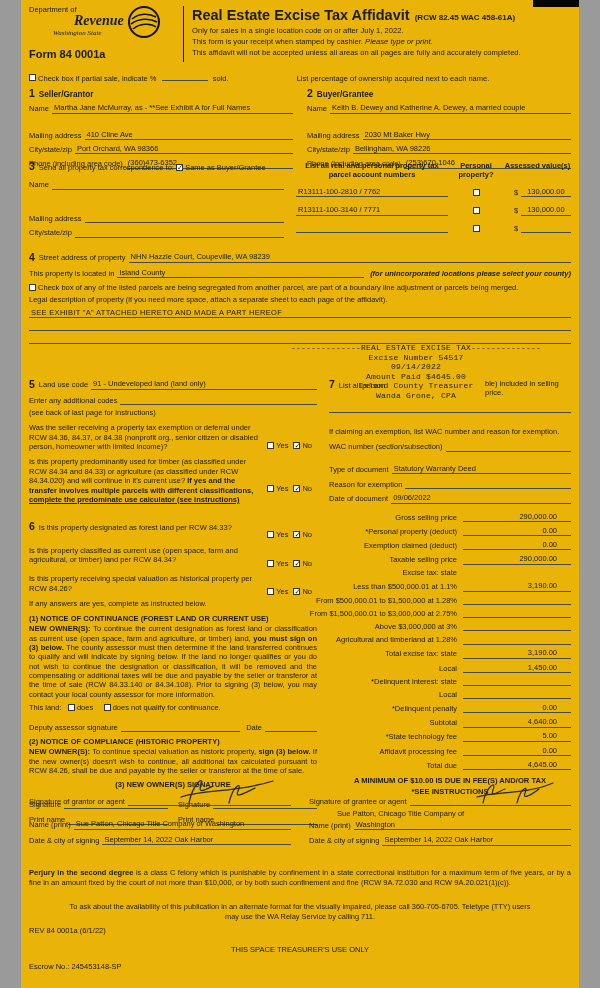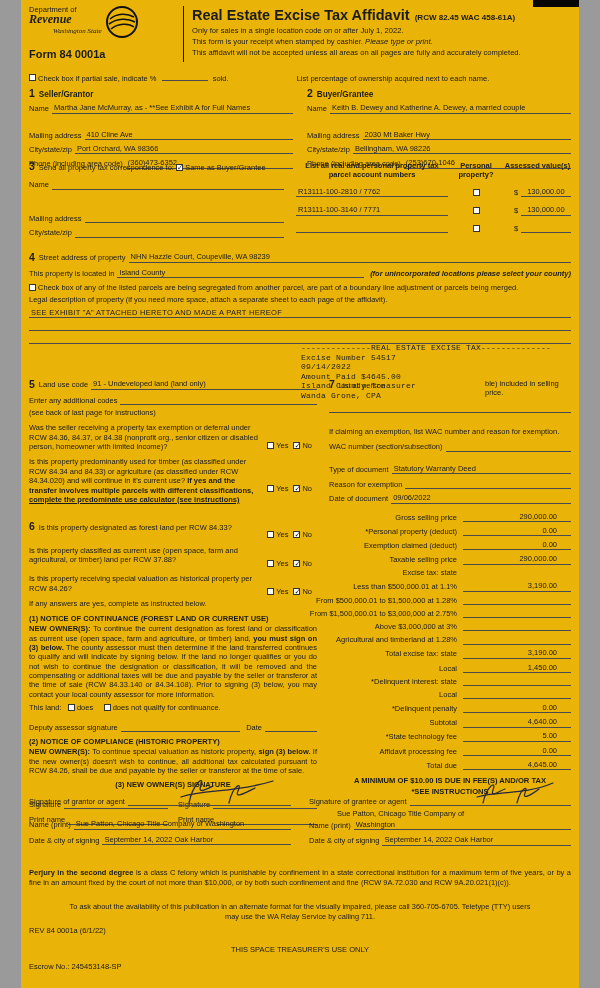--- a/index.html
+++ b/index.html
@@ -9,21 +9,21 @@
 .abs{position:absolute;left:8px;right:8px;}
 .corner{position:absolute;top:0;right:0;width:46px;height:7px;background:#060606;}
 .b{font-weight:bold;}
 .i{font-style:italic;}
 .u{text-decoration:underline;}
 
 .hdr{display:flex;}
 .logo-col{width:152px;flex:none;}
 .logo-row{display:flex;align-items:flex-start;}
 .dept-small{font-size:7.5px;}
-.revenue{font-family:"Liberation Serif",serif;font-weight:bold;font-style:italic;font-size:12px;line-height:.95;}
+.revenue{font-family:"Liberation Serif",serif;font-weight:bold;font-style:italic;font-size:14px;line-height:.95;margin-left:45px;}
 .wa-state{font-family:"Liberation Serif",serif;font-style:italic;font-size:7px;margin:1px 0 0 24px;}
 .logo-mark{margin-left:3px;flex:none;}
 .form-no{font-weight:bold;font-size:11px;margin-top:7px;}
 .hdr-div{width:1px;background:#111;margin:1px 8px 0 2px;}
 .title-col{flex:1;padding-top:1px;}
 .main-title{font-size:14.5px;font-weight:bold;}
 .rcw{font-size:8px;font-weight:bold;margin-left:3px;}
 .sub{margin-top:1.5px;font-size:7.6px;}
 
 .frow{display:flex;align-items:flex-end;}
@@ -58,22 +58,22 @@
 .pr-num{width:152px;border-bottom:1px solid #4a4a4a;min-height:9px;padding-left:2px;}
 .pr-chk{width:56px;text-align:center;}
 .pr-val{flex:1;display:flex;align-items:flex-end;}
 .dollar{margin:0 3px 0 10px;flex:none;}
 .vline{flex:1;border-bottom:1px solid #4a4a4a;min-height:9px;padding-left:6px;}
 
 .county-note{flex:none;font-weight:bold;font-style:italic;margin-left:6px;}
 .legal-line{border-bottom:1px solid #4a4a4a;min-height:10px;padding:0 2px;letter-spacing:.3px;}
 .blank-line{border-bottom:1px solid #4a4a4a;height:13px;}
 
-.stamp{position:absolute;left:280px;top:343px;width:262px;font-family:"Liberation Mono",monospace;
-  font-size:8px;line-height:1.2;color:#1e1e1e;letter-spacing:.2px;}
+.stamp{position:absolute;left:264px;top:343px;width:262px;font-family:"Liberation Mono",monospace;
+  font-size:8px;line-height:1.2;color:#1e1e1e;text-align:center;letter-spacing:.2px;}
 
 .colL{width:288px;flex:none;}
 .colR{flex:1;min-width:0;}
 .cols{display:flex;gap:12px;}
 .notice-t{font-weight:bold;margin-top:5px;}
 .para{text-align:justify;margin-top:1px;}
 .center{text-align:center;}
 .s7frag{display:flex;}
 .s7right{flex:none;width:86px;margin-left:auto;text-align:left;}
 
@@ -297,21 +297,21 @@
         </div>
       </div>
 
       <div class="qrow mt10">
         <div class="qtext"><span class="num">6</span><span>Is this property designated as forest land per RCW 84.33?</span></div>
         <div class="yn">
           <span class="cb"></span><span class="ynlab">Yes</span><span class="cb">✓</span><span class="ynlab">No</span>
         </div>
       </div>
       <div class="qrow mt3">
-        <div class="qtext">Is this property classified as current use (open space, farm and agricultural, or timber) land per RCW 37.88?</div>
+        <div class="qtext">Is this property classified as current use (open space, farm and agricultural, or timber) land per RCW 84.34?</div>
         <div class="yn">
           <span class="cb"></span><span class="ynlab">Yes</span><span class="cb">✓</span><span class="ynlab">No</span>
         </div>
       </div>
       <div class="qrow mt3">
         <div class="qtext">Is this property receiving special valuation as historical property per RCW 84.26?</div>
         <div class="yn">
           <span class="cb"></span><span class="ynlab">Yes</span><span class="cb">✓</span><span class="ynlab">No</span>
         </div>
       </div>

